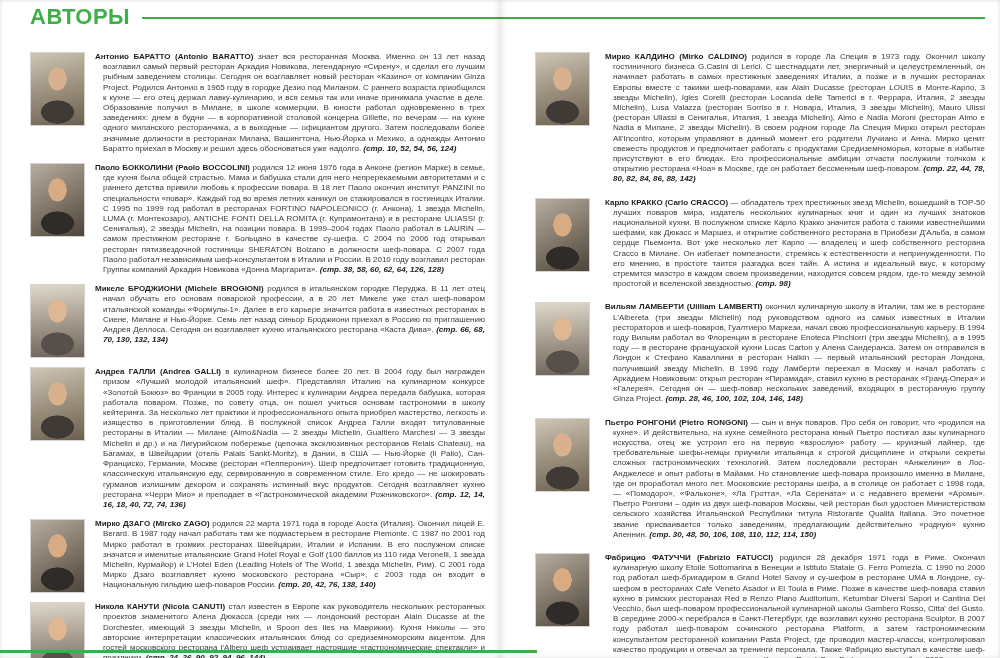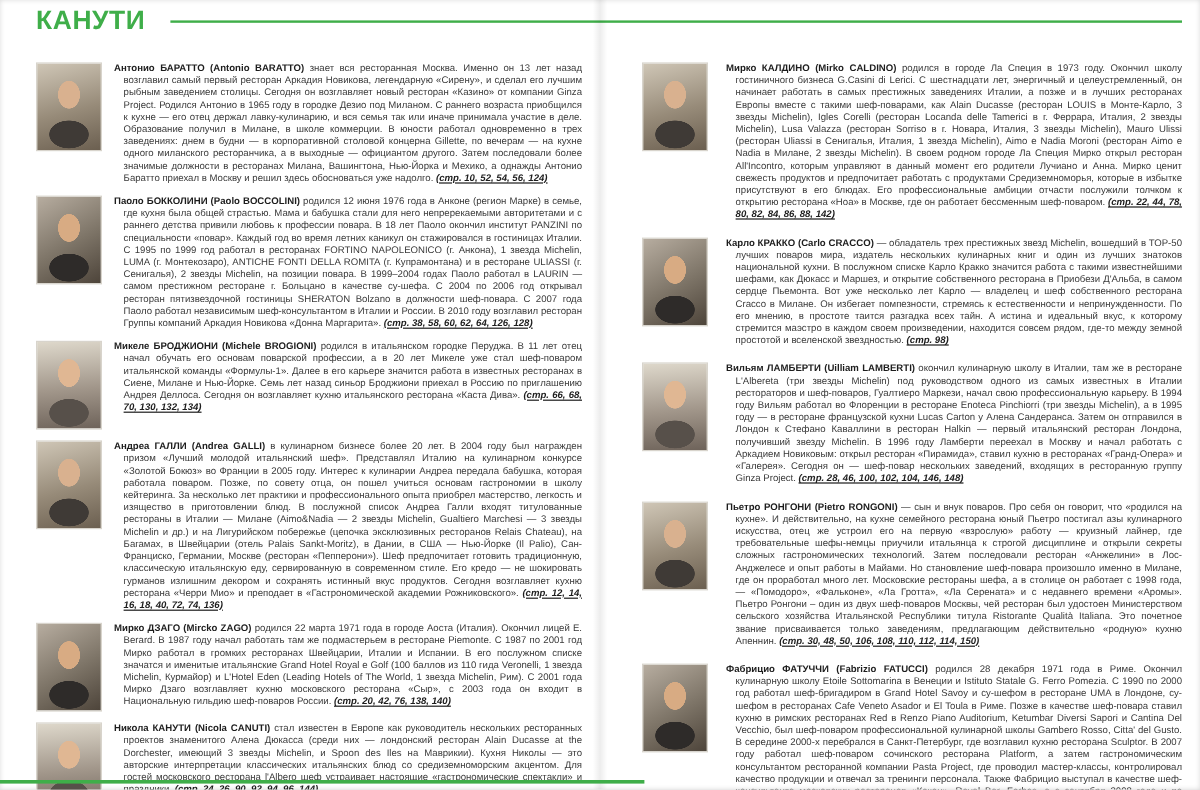--- a/index.html
+++ b/index.html
@@ -57,28 +57,28 @@
       radial-gradient(ellipse 27px 19px at 50% 82%, #57504a 0 60%, rgba(0,0,0,0) 62%),
       linear-gradient(175deg,#ded8cb,#a1968a 55%,#6e635a);
   }
   .bio{
     margin:0;flex:1;
     font-size:8px;line-height:10.2px;color:#3a3a3a;
     text-align:justify;
     padding-left:8px;text-indent:-8px;
   }
   .bio .name{color:#1d1d1d;}
-  .bio .pages{font-style:italic;color:#1d1d1d;text-decoration:underline;}
+  .bio .pages{font-style:italic;color:#1d1d1d;}
 </style>
 </head>
 <body>
 
 <div class="spread">
 
-  <div class="page-title">КАНУТИ</div>
+  <div class="page-title">АВТОРЫ</div>
   <div class="title-rule"></div>
   <div class="gutter"></div>
 
   <div class="columns">
 
     <div class="col left">
 
       <div class="entry">
         <div class="photo"></div>
         <p class="bio"><b class="name">Антонио БАРАТТО (Antonio BARATTO)</b><span> знает вся ресторанная Москва. Именно он 13 лет назад возглавил самый первый ресторан Аркадия Новикова, легендарную «Сирену», и сделал его лучшим рыбным заведением столицы. Сегодня он возглавляет новый ресторан «Казино» от компании Ginza Project. Родился Антонио в 1965 году в городке Дезио под Миланом. С раннего возраста приобщился к кухне — его отец держал лавку-кулинарию, и вся семья так или иначе принимала участие в деле. Образование получил в Милане, в школе коммерции. В юности работал одновременно в трех заведениях: днем в будни — в корпоративной столовой концерна Gillette, по вечерам — на кухне одного миланского ресторанчика, а в выходные — официантом другого. Затем последовали более значимые должности в ресторанах Милана, Вашингтона, Нью-Йорка и Мехико, а однажды Антонио Баратто приехал в Москву и решил здесь обосноваться уже надолго. </span><b class="pages">(стр. 10, 52, 54, 56, 124)</b></p>

